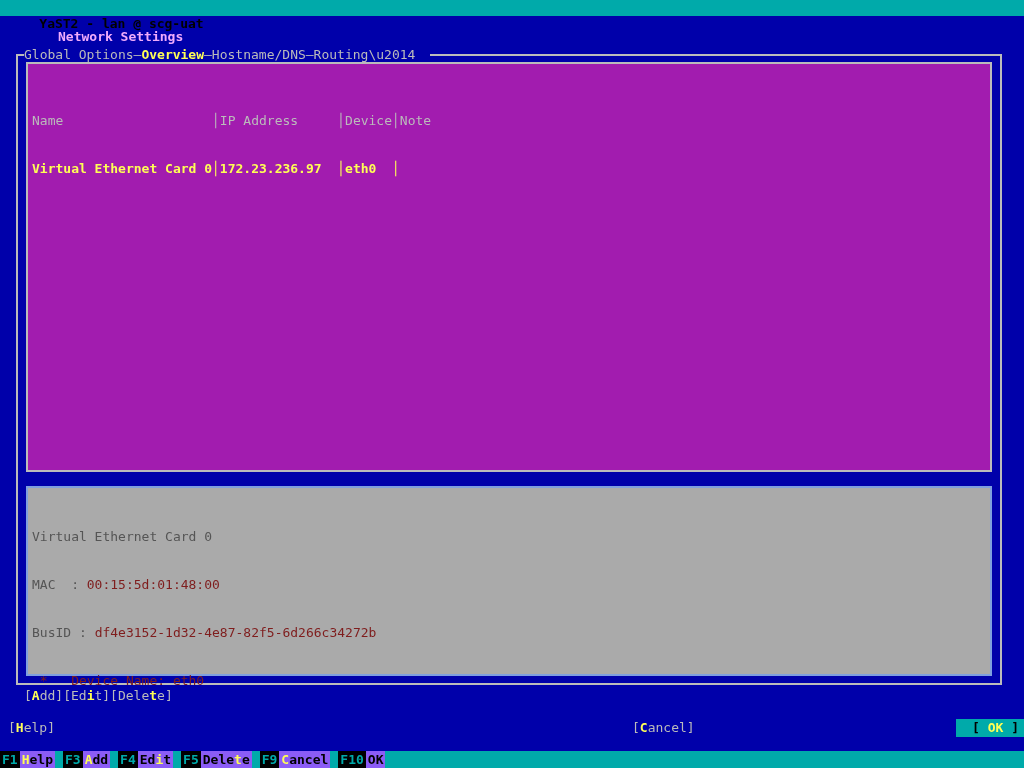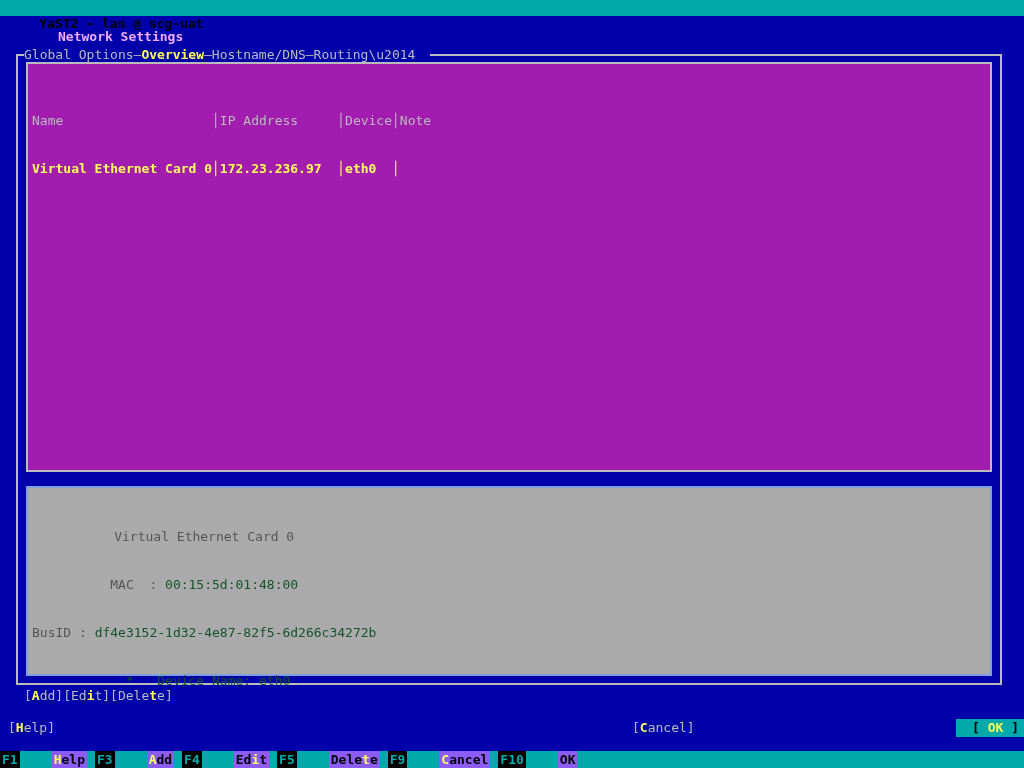--- a/index.html
+++ b/index.html
@@ -133,23 +133,23 @@
     box-sizing: border-box;
     background: #aaaaaa;
   }
   .detail-inner {
     position: absolute;
     left: 4px;
     top: 9px;
     white-space: pre;
     color: #000000;
   }
-  .detail-line { height: 16px; white-space: pre; text-align: center; }
+  .detail-line { height: 16px; white-space: pre; }
   .dim-label { color: #555555; }
-  .val { color: #14532d; }
+  .val { color: #7f1d1d; }
 
   
   .aed-row {
     position: absolute;
     left: 24px;
     top: 688px;
     white-space: pre;
     color: #bbbbbb;
   }
 
@@ -191,21 +191,20 @@
     background: #00aaaa;
     display: flex;
     align-items: center;
     white-space: pre;
   }
   .fk {
     display: flex;
     align-items: center;
     height: 17px;
     white-space: pre;
-    gap: 32px;
   }
   .fk .key {
     background: #000000;
     color: #00aaaa;
     font-weight: bold;
     padding: 0 2px;
     height: 17px;
     line-height: 17px;
   }
   .fk .lbl {

